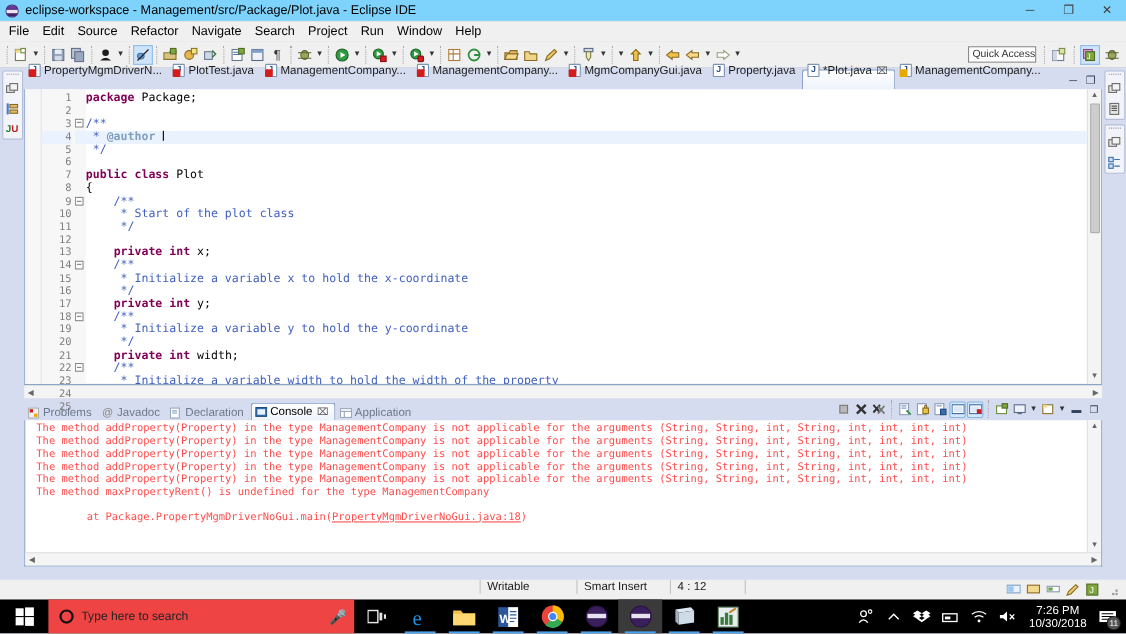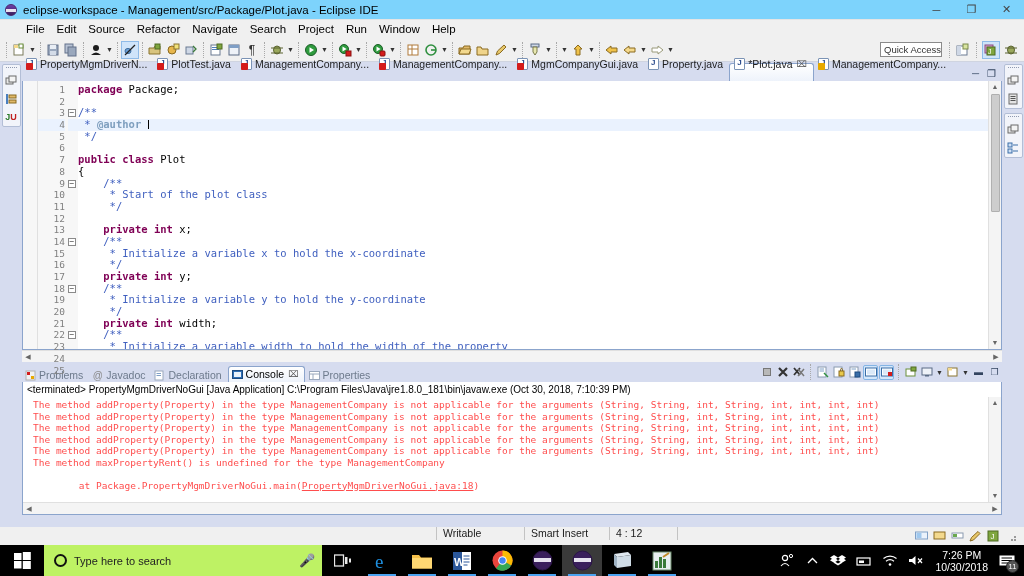--- a/index.html
+++ b/index.html
@@ -27,21 +27,21 @@
     background: #e8e4f0;
   }
   .titlebar .title { font-size: 11.5px; color: #000; white-space: nowrap; }
   .winctl { margin-left: auto; display: flex; height: 100%; }
   .winctl div {
     width: 35px; display: flex; align-items: center; justify-content: center;
     font-size: 11px; color: #444;
   }
 
   
-  .menubar { height: 18px; background: #f0f0f0; display: flex; align-items: center; padding-left: 20px; }
+  .menubar { height: 18px; background: #f0f0f0; display: flex; align-items: center; padding-left: 2px; }
   .menubar span { padding: 1px 6px; font-size: 11.5px; color: #000; }
 
   
   .toolbar {
     height: 24px; background: #f0f0f0; display: flex; align-items: center;
     padding-left: 3px; border-bottom: 1px solid #cfd4e0;
   }
   .tbsep { width: 1px; height: 16px; margin: 0 3px;
            border-left: 1px dotted #a9a9a9; }
   .ti {
@@ -191,21 +191,21 @@
   .sbright { margin-left: auto; display: flex; align-items: center; gap: 3px; padding-right: 5px; }
   .sbico { width: 15px; height: 14px; display: flex; align-items: center; justify-content: center; }
 
   
   .taskbar {
     position: absolute; left: 0; bottom: 0; width: 1024px; height: 31px;
     background: #000000; display: flex; align-items: center;
   }
   .startbtn { width: 44px; height: 31px; display: flex; align-items: center; justify-content: center; }
   .searchbox {
-    width: 278px; height: 31px; background: #bef264; display: flex; align-items: center;
+    width: 278px; height: 31px; background: #ef4444; display: flex; align-items: center;
     gap: 7px; padding: 0 6px 0 10px; font-size: 11px; color: #222; justify-content: space-between;
   }
   .searchbox .ring { width: 13px; height: 13px; border: 2px solid #111; border-radius: 50%; flex: none; }
   .searchbox .txt { flex: 1; white-space: nowrap; }
   .tkbtn { width: 40px; height: 31px; display: flex; align-items: center; justify-content: center;
            position: relative; }
   .tkbtn.running::after {
     content: ""; position: absolute; left: 6px; right: 6px; bottom: 0; height: 2px; background: #4aa3f0;
   }
   .tkbtn.active { background: #3a3a3a; }
@@ -669,21 +669,21 @@
         <span class="tabclose">⌧</span>
       </div>
       <div class="cvt">
         <span class="cvticon">
           <svg width="11" height="11" viewBox="0 0 11 11">
               <rect x="0.5" y="1.5" width="10" height="8" fill="#fff" stroke="#9aa8bd"></rect>
               <line x1="0.5" y1="4" x2="10.5" y2="4" stroke="#9aa8bd"></line>
               <line x1="4" y1="4" x2="4" y2="9.5" stroke="#9aa8bd"></line>
             </svg>
         </span>
-        <span>Properties</span>
+        <span>Application</span>
       </div>
 
       <div class="ctoolbar">
         <div class="ct">
           <svg width="12" height="12" viewBox="0 0 12 12">
               <rect x="2.5" y="2.5" width="7" height="7" fill="#b8b8b8" stroke="#777"></rect>
             </svg>
         </div>
         <div class="ct">
           <svg width="12" height="12" viewBox="0 0 12 12">
@@ -756,21 +756,20 @@
         <div class="ct">
             <span style="font-size:9px;color:#33445f">▬</span>
           </div>
         <div class="ct">
             <span style="font-size:9px;color:#33445f">❐</span>
           </div>
       </div>
     </div>
 
     <div class="cbody">
-      <div class="cterm">&lt;terminated&gt; PropertyMgmDriverNoGui [Java Application] C:\Program Files\Java\jre1.8.0_181\bin\javaw.exe (Oct 30, 2018, 7:10:39 PM)</div>
       <div class="coutwrap">
         <div class="cout"><div>The method addProperty(Property) in the type ManagementCompany is not applicable for the arguments (String, String, int, String, int, int, int, int)</div><div>The method addProperty(Property) in the type ManagementCompany is not applicable for the arguments (String, String, int, String, int, int, int, int)</div><div>The method addProperty(Property) in the type ManagementCompany is not applicable for the arguments (String, String, int, String, int, int, int, int)</div><div>The method addProperty(Property) in the type ManagementCompany is not applicable for the arguments (String, String, int, String, int, int, int, int)</div><div>The method addProperty(Property) in the type ManagementCompany is not applicable for the arguments (String, String, int, String, int, int, int, int)</div><div>The method maxPropertyRent() is undefined for the type ManagementCompany</div><div>&nbsp;</div><div><span>	at Package.PropertyMgmDriverNoGui.main(</span><span class="lnk">PropertyMgmDriverNoGui.java:18</span><span>)</span></div></div>
         <div class="vscroll">
           <div class="arrow">▲</div>
           <div style="flex:1"></div>
           <div class="arrow">▼</div>
         </div>
       </div>
       <div class="chscroll">
         <div class="arrow" style="width:12px;text-align:center;font-size:7px;color:#666">◀</div>

